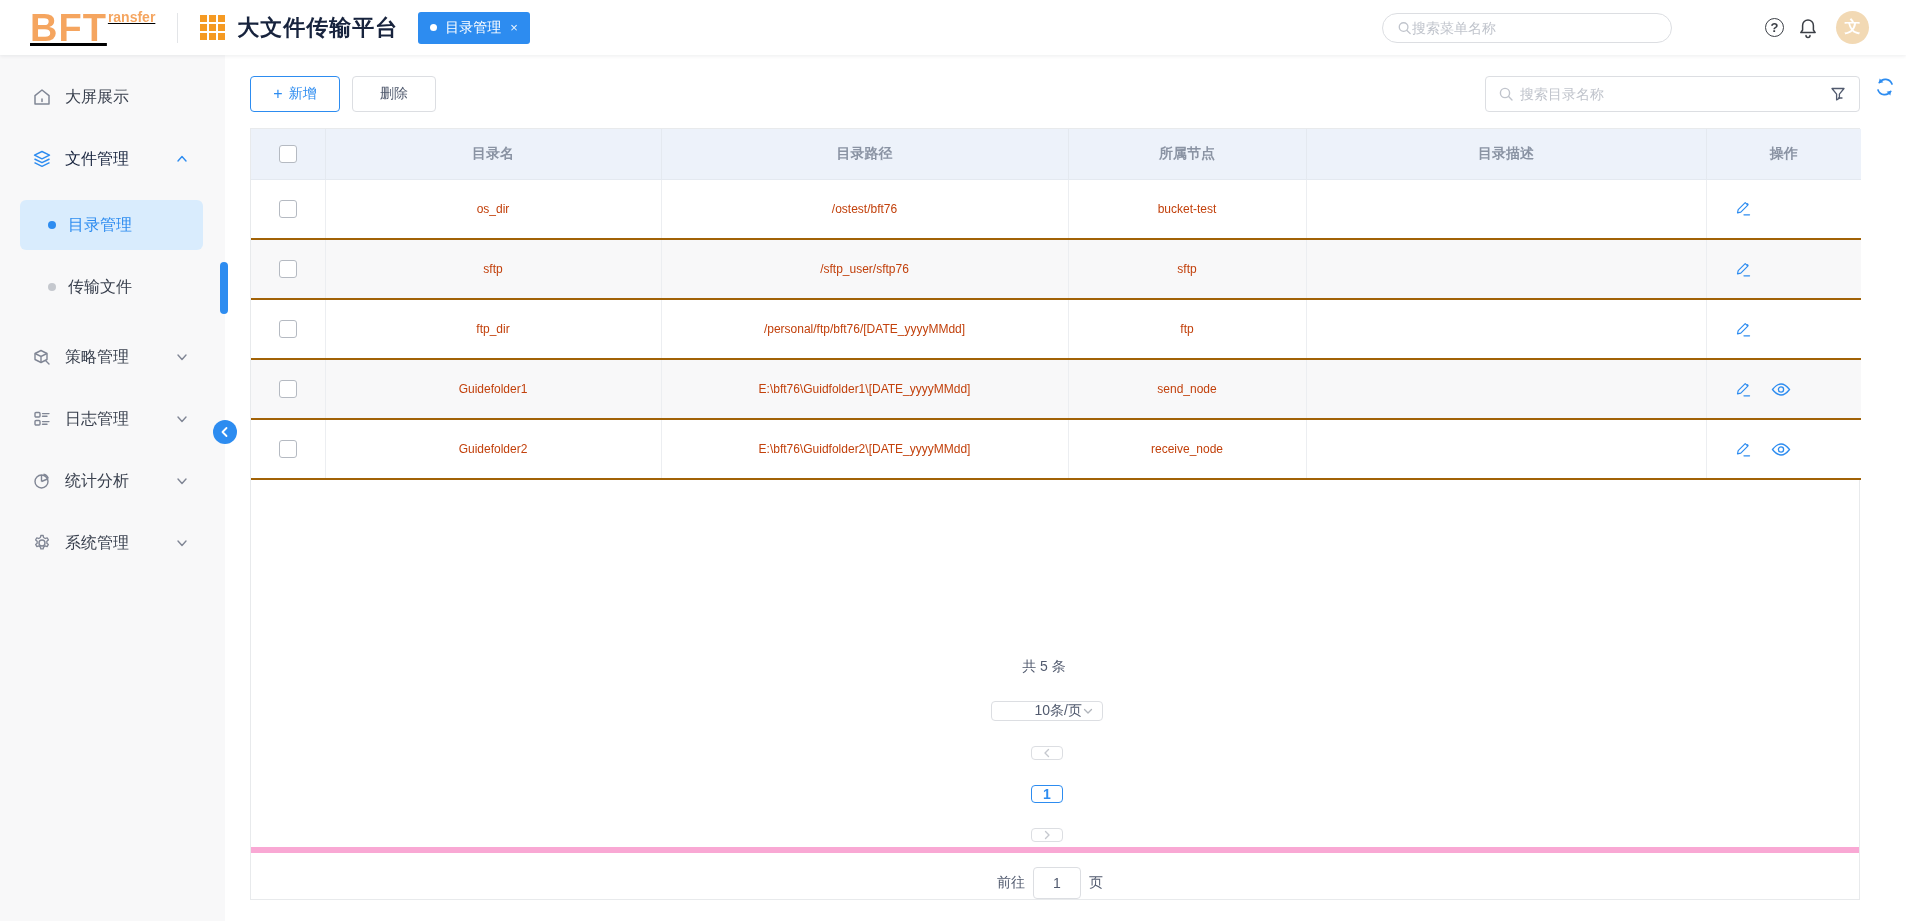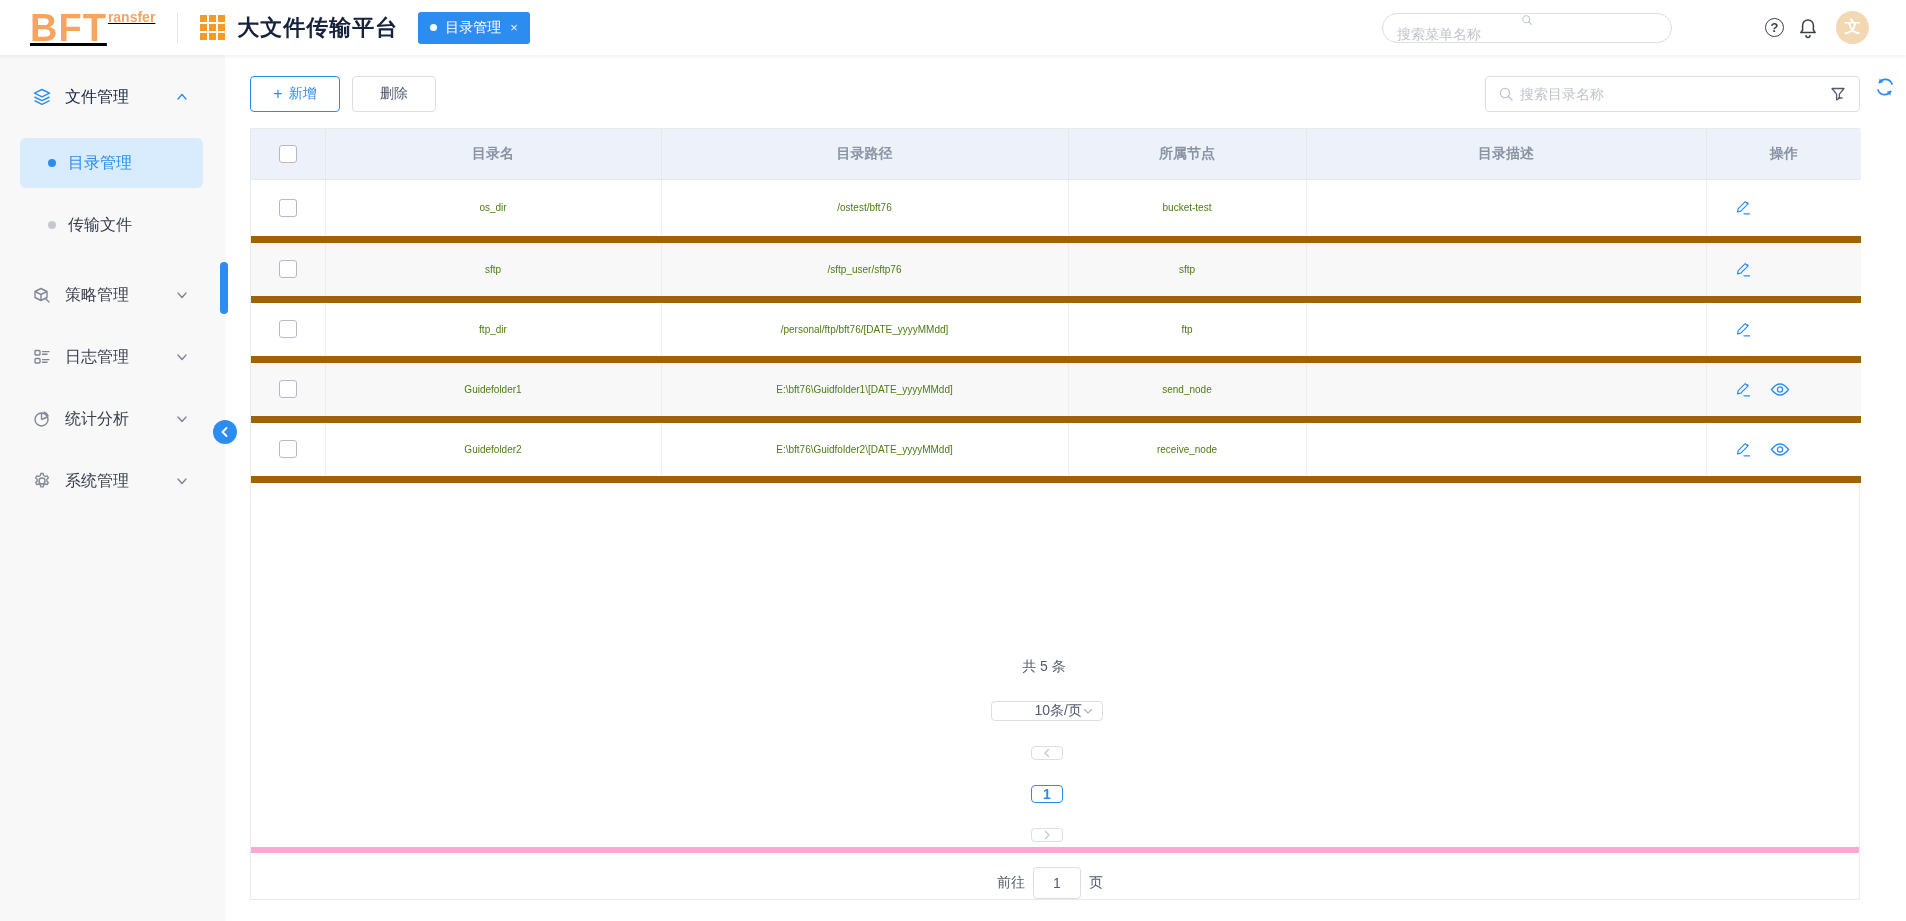--- a/index.html
+++ b/index.html
@@ -18,21 +18,21 @@
   .grid-icon { display:grid; grid-template-columns:repeat(3,7px); grid-template-rows:repeat(3,7px);
     gap:2px; margin-right:12px; }
   .grid-icon span { background:#f59a23; }
   .app-title { font-size:22px; font-weight:700; color:#17233d; letter-spacing:1px; }
   .tab { display:flex; align-items:center; height:32px; margin-left:20px; padding:0 12px;
     background:#2d8cf0; border-radius:3px; color:#fff; cursor:pointer; }
   .tab-dot { width:7px; height:7px; border-radius:50%; background:#fff; margin-right:8px; }
   .tab-label { font-size:14px; }
   .tab-close { margin-left:9px; font-size:13px; opacity:.9; cursor:pointer; }
   .menu-search { display:flex; align-items:center; margin-left:auto; width:290px; height:30px;
-    border:1px solid #dcdee2; border-radius:16px; padding:0 14px; color:#c0c4cc;flex-direction:column; }
+    border:1px solid #dcdee2; border-radius:16px; padding:0 14px; color:#c0c4cc; }
   .menu-search input { border:none; outline:none; width:100%; font-size:14px; color:#515a6e;
     background:transparent; font-family:inherit; }
   .menu-search input::placeholder { color:#c0c4cc; }
   .top-icon { margin-left:14px; display:flex; align-items:center; cursor:pointer; }
   .help-icon { margin-left:93px; width:19px; height:19px; border:1.6px solid #3b3f46; border-radius:50%;
     display:flex; align-items:center; justify-content:center; font-size:13px; font-weight:700; color:#3b3f46; }
   .avatar { margin-left:18px; width:33px; height:33px; border-radius:50%; background:#f2d9b4;
     color:#fff; font-size:16px; font-weight:700; display:flex; align-items:center; justify-content:center;
     cursor:pointer; }
 
@@ -74,22 +74,22 @@
   .refresh-btn { position:absolute; right:-36px; top:0; cursor:pointer; display:flex; }
 
   .table-card { margin-top:16px; width:1610px; height:772px; border:1px solid #e8eaec;
     display:flex; flex-direction:column; background:#fff; }
   table { border-collapse:collapse; width:100%; table-layout:fixed; }
   col.c-check{width:74px} col.c-name{width:336px} col.c-path{width:407px}
   col.c-node{width:238px} col.c-desc{width:400px} col.c-ops{width:155px}
   thead th { height:50px; background:#edf2fa; font-size:14px; font-weight:700; color:#8a93a3;
     border-right:1px solid #e4e9f0; border-bottom:1px solid #e4e9f0; text-align:center; }
   thead th:last-child { border-right:none;text-align:center; }
-  tbody td { height:60px; font-size:10px; color:#4d7c0f; text-align:center;
-    border-right:1px solid #eceef1; border-bottom:7px solid #a16207; background:#fff;
+  tbody td { height:60px; font-size:12px; color:#c2410c; text-align:center;
+    border-right:1px solid #eceef1; border-bottom:2px solid #a16207; background:#fff;
     overflow:hidden; white-space:nowrap; }
   tbody td:last-child { border-right:none; }
   tbody tr:nth-child(even) td { background:#f8f8f9; }
   .ops-cell { text-align:left !important; padding-left:28px; }
   .op-icon { display:inline-flex; margin-right:16px; cursor:pointer; vertical-align:middle; }
   .checkbox { display:inline-block; width:18px; height:18px; border:1px solid #b5bac2; border-radius:3px;
     background:#fff; cursor:pointer; vertical-align:middle; }
   .filler { flex:1; background:#fff; }
 
   
@@ -148,20 +148,27 @@
       <svg width="20" height="22" viewBox="0 0 20 22">
         <path d="M10 3 a5.4 5.4 0 0 0 -5.4 5.4 v4.6 l-1.8 2.6 h14.4 l-1.8 -2.6 v-4.6 A5.4 5.4 0 0 0 10 3 Z" fill="none" stroke="#3b3f46" stroke-width="1.5" stroke-linejoin="round"></path>
         <path d="M8 18.5 a2 2 0 0 0 4 0" fill="none" stroke="#3b3f46" stroke-width="1.5" stroke-linecap="round"></path>
       </svg>
     </div>
     <div class="avatar">文</div>
   </div>
 
   <div class="sidebar">
     <ul class="menu">
+      <li class="menu-item">
+        <svg width="20" height="20" viewBox="0 0 20 20">
+          <path d="M3 8.6 L10 3 l7 5.6 V17 H3 Z" fill="none" stroke="#808695" stroke-width="1.5" stroke-linejoin="round"></path>
+          <line x1="10" y1="12" x2="10" y2="14.5" stroke="#808695" stroke-width="1.5" stroke-linecap="round"></line>
+        </svg>
+        <span class="mi-label">大屏展示</span>
+      </li>
       <li class="menu-item active-parent">
         <svg width="20" height="20" viewBox="0 0 20 20">
           <path d="M10 2.5 L17.5 6.2 10 9.9 2.5 6.2 Z" fill="none" stroke="#2d8cf0" stroke-width="1.4" stroke-linejoin="round"></path>
           <path d="M2.5 10 L10 13.7 17.5 10" fill="none" stroke="#2d8cf0" stroke-width="1.4" stroke-linejoin="round"></path>
           <path d="M2.5 13.6 L10 17.3 17.5 13.6" fill="none" stroke="#2d8cf0" stroke-width="1.4" stroke-linejoin="round"></path>
         </svg>
         <span class="mi-label">文件管理</span>
         <span class="chev">
           <svg width="14" height="14" viewBox="0 0 14 14">
               <polyline points="3,9 7,4.5 11,9" fill="none" stroke="#2d8cf0" stroke-width="1.4" stroke-linecap="round" stroke-linejoin="round"></polyline>

